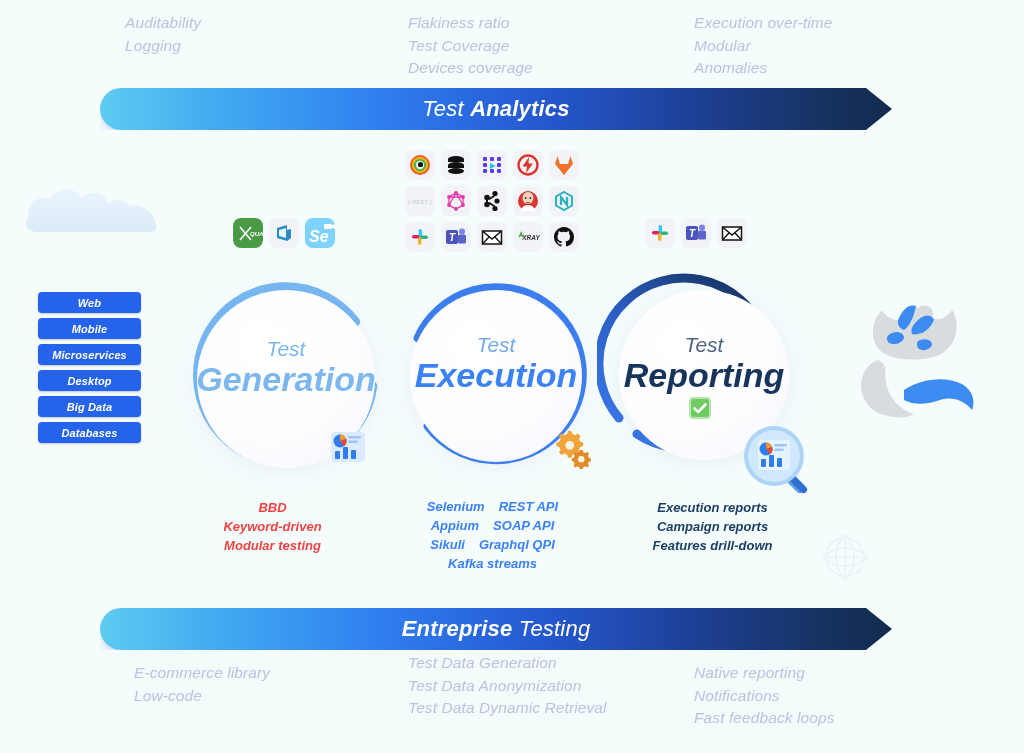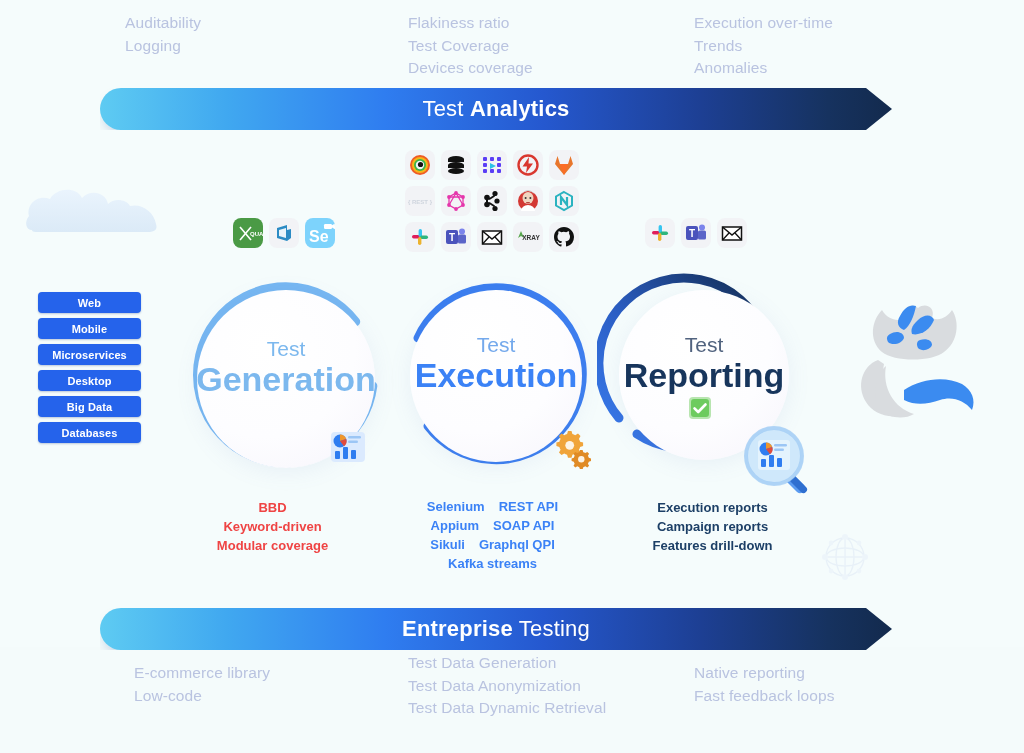--- a/index.html
+++ b/index.html
@@ -3,21 +3,21 @@
 <meta charset="utf-8">
 <title>Test Automation Platform Diagram</title>
 <style>
   * { box-sizing: border-box; margin: 0; padding: 0; }
   html, body {
     width: 1024px; height: 753px;
     background: #f4fbfb;
     font-family: "Liberation Sans", sans-serif;
     overflow: hidden;
   }
-  #stage { position: relative; width: 1024px; height: 647px; background: #f5fcfc; }
+  #stage { position: relative; width: 1024px; height: 647px; background: #f5fcfc; font-style: italic; }
 
   
   .feat-col { position: absolute; }
   .feat-col .feat-item {
     font-size: 15.5px;
     line-height: 22.5px;
     color: #b9c3e0;
     white-space: nowrap;
     letter-spacing: .1px;
   }
@@ -199,21 +199,21 @@
     <div class="feat-item">Auditability</div>
     <div class="feat-item">Logging</div>
   </div>
   <div class="feat-col" id="top-col-2">
     <div class="feat-item">Flakiness ratio</div>
     <div class="feat-item">Test Coverage</div>
     <div class="feat-item">Devices coverage</div>
   </div>
   <div class="feat-col" id="top-col-3">
     <div class="feat-item">Execution over-time</div>
-    <div class="feat-item">Trends</div>
+    <div class="feat-item">Modular</div>
     <div class="feat-item">Anomalies</div>
   </div>
 
   <div class="banner" id="banner-top">
     <div class="shape"></div>
     <div class="label"><span>Test </span><span class="b">Analytics</span></div>
   </div>
 
   <div id="platform-list">
     <div class="platform-btn">Web</div>
@@ -512,21 +512,21 @@
           <rect x="33" y="37" width="5" height="12" rx="1"></rect>
           <rect x="41" y="40" width="5" height="9" rx="1"></rect>
         </g>
       <circle cx="38" cy="38" r="28" fill="none" stroke="#8cc0f2" stroke-width="4" opacity=".6"></circle>
     </svg>
   </div>
 
   <div class="tech-group" id="tech-gen">
     <div class="tech-line">BBD</div>
     <div class="tech-line">Keyword-driven</div>
-    <div class="tech-line">Modular coverage</div>
+    <div class="tech-line">Modular testing</div>
   </div>
 
   <div class="tech-group" id="tech-exec">
     <div class="tech-line">
       <span>Selenium</span><span>REST API</span>
     </div>
     <div class="tech-line">
       <span>Appium</span><span>SOAP API</span>
     </div>
     <div class="tech-line">
@@ -552,16 +552,17 @@
     <div class="feat-item">E-commerce library</div>
     <div class="feat-item">Low-code</div>
   </div>
   <div class="feat-col" id="bot-col-2">
     <div class="feat-item">Test Data Generation</div>
     <div class="feat-item">Test Data Anonymization</div>
     <div class="feat-item">Test Data Dynamic Retrieval</div>
   </div>
   <div class="feat-col" id="bot-col-3">
     <div class="feat-item">Native reporting</div>
+    <div class="feat-item">Notifications</div>
     <div class="feat-item">Fast feedback loops</div>
   </div>
 
 </div>
 
 </body></html>

